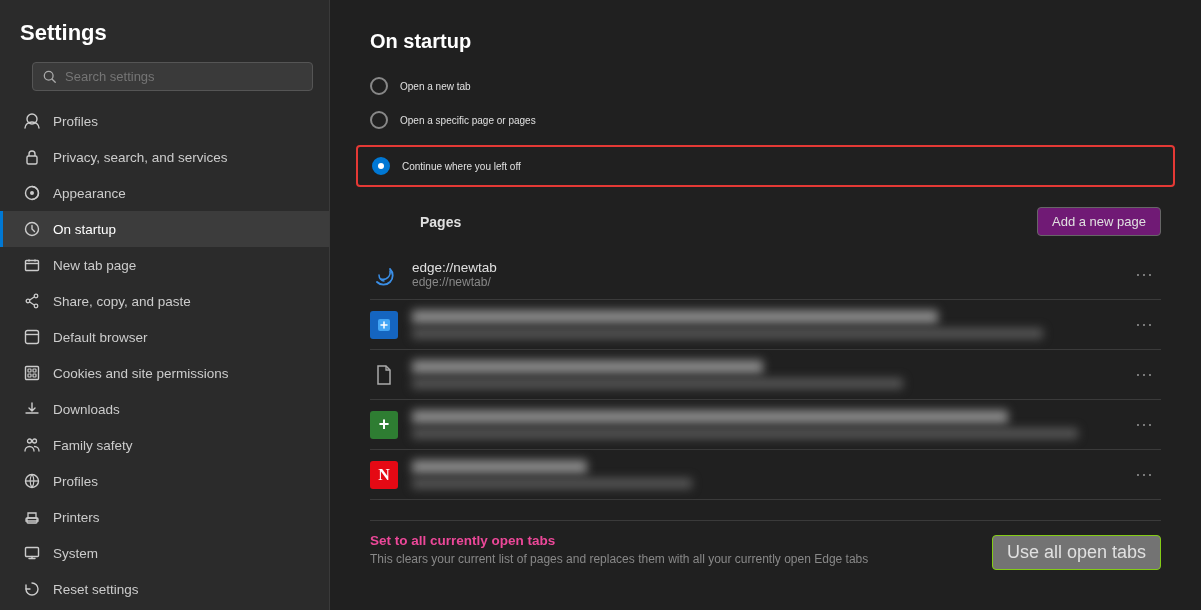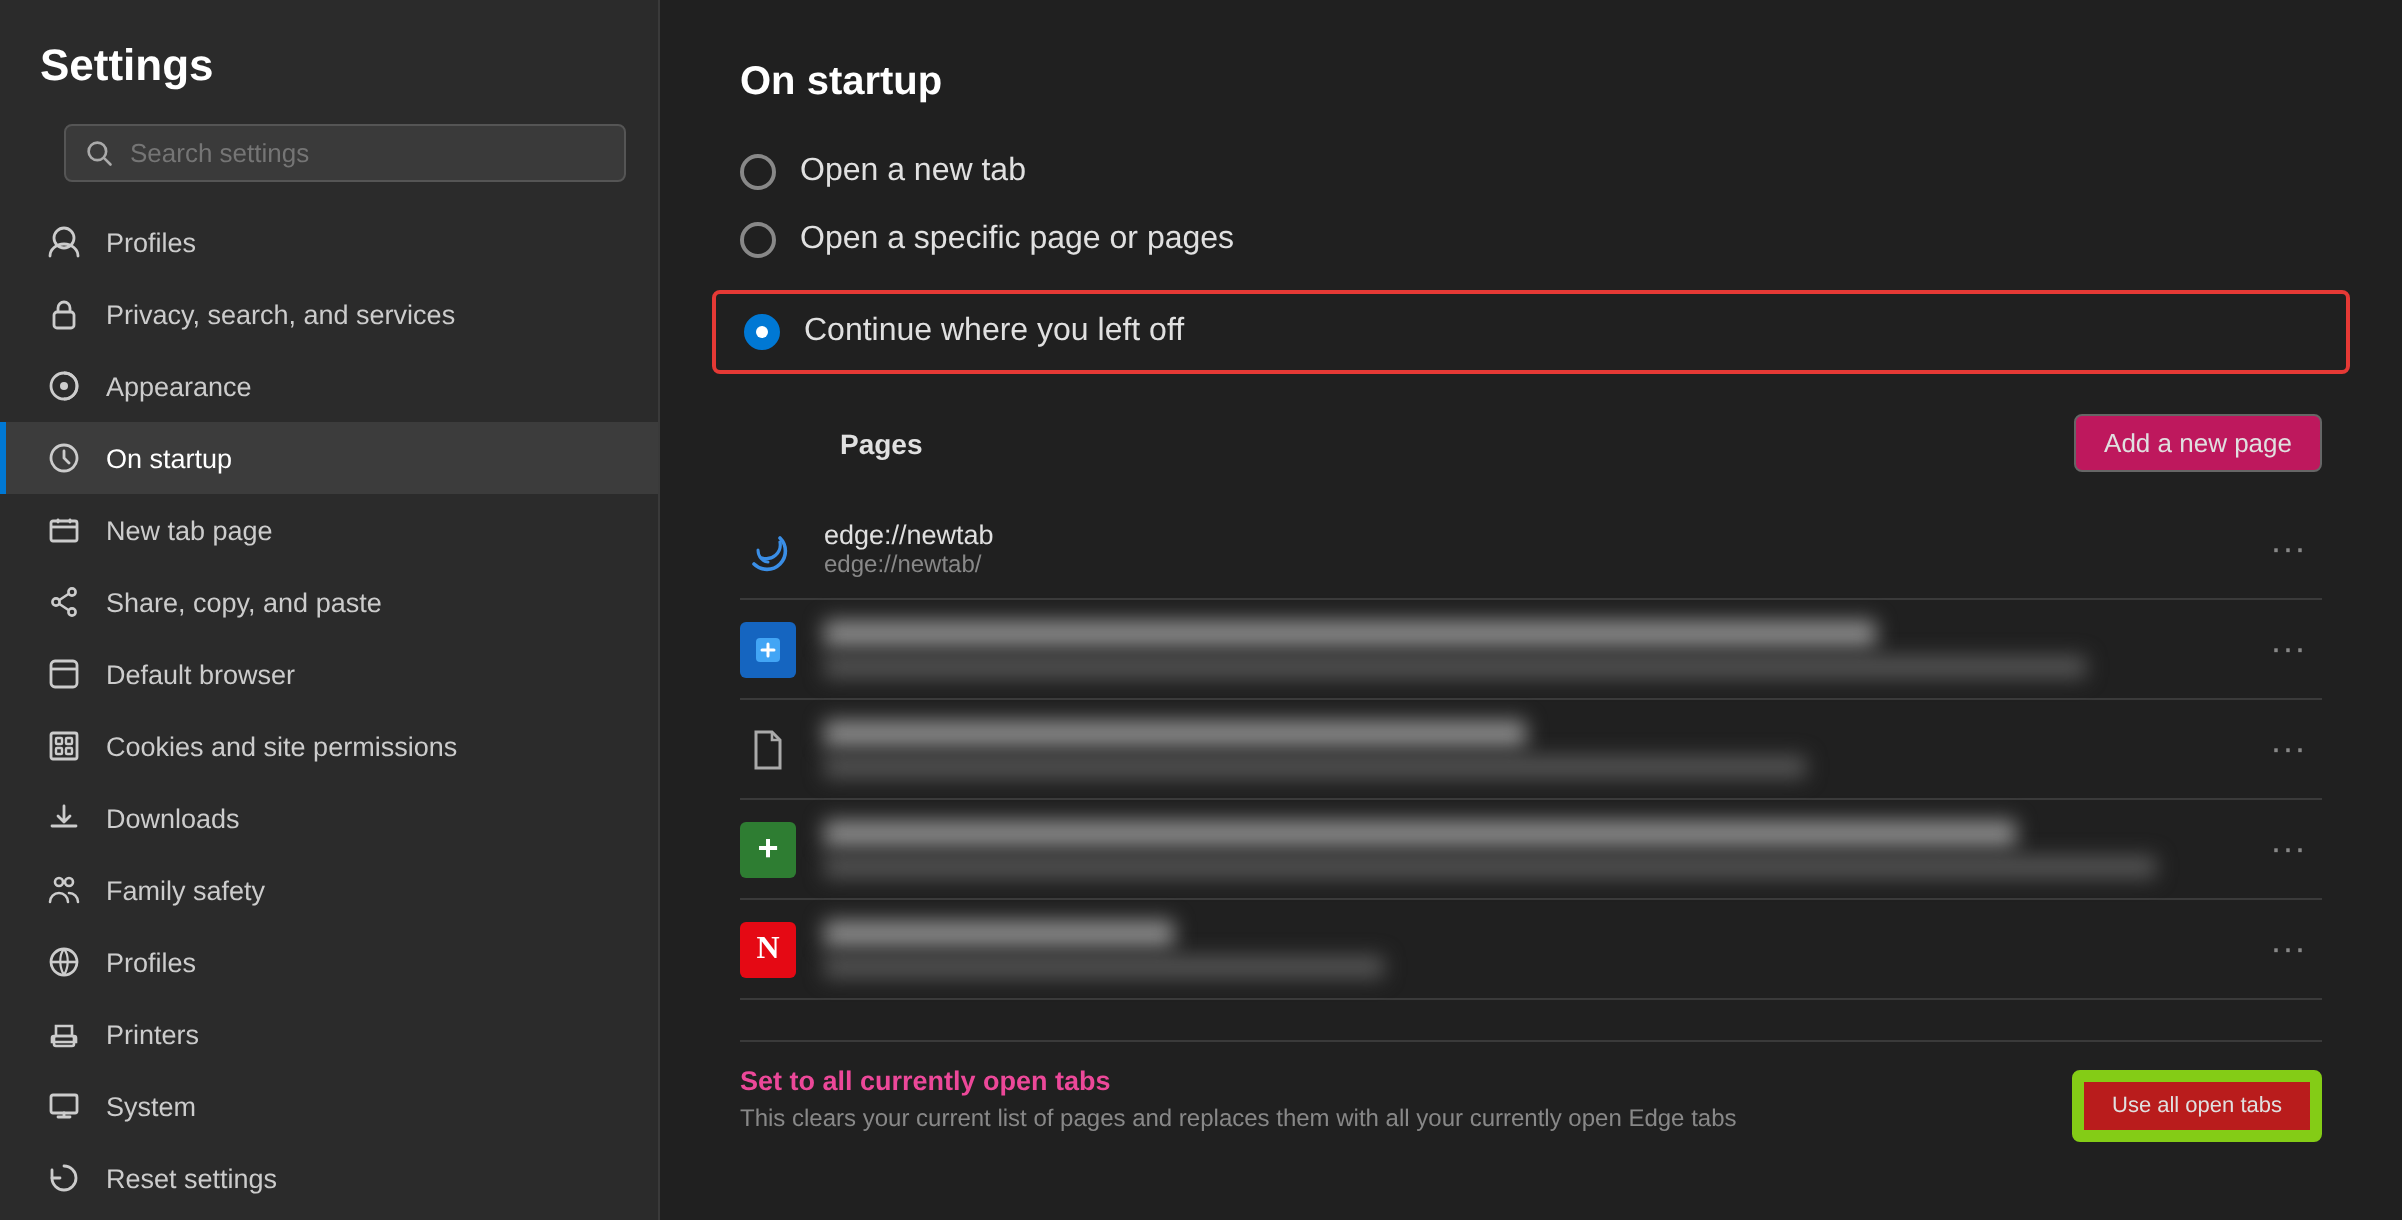--- a/index.html
+++ b/index.html
@@ -133,21 +133,21 @@
       background: #0078d4;
     }
     .radio-circle.selected::after {
       content: '';
       width: 6px;
       height: 6px;
       border-radius: 50%;
       background: #fff;
     }
     .radio-label {
-      font-size: 16px;
+      font-size: 10px;
       color: #e0e0e0;
     }
 
     
     .pages-section {
       margin-top: 10px;
     }
     .pages-header {
       display: flex;
       align-items: center;
@@ -155,21 +155,21 @@
       margin-bottom: 14px;
       gap: 39px;
     }
     .pages-label {
       font-size: 14px;
       font-weight: 600;
       color: #e0e0e0;
       margin-left: 50px;
     }
     .add-page-btn {
-      background: #be185d;
+      background: #701a75;
       border: 1px solid #666;
       color: #e0e0e0;
       padding: 6px 14px;
       border-radius: 4px;
       cursor: pointer;
       font-size: 13px;
     }
 
     .page-item {
       display: flex;
@@ -237,27 +237,27 @@
       font-size: 13.5px;
       font-weight: 600;
       color: #ec4899;
       margin-bottom: 4px;
     }
     .bottom-desc {
       font-size: 12px;
       color: #888;
     }
     .use-all-btn {
-      background: #b91c1c;
-      border: 6px solid #84cc16;
+      background: #737373;
+      border: 1px solid #84cc16;
       color: #e0e0e0;
       padding: 6px 14px;
       border-radius: 4px;
       cursor: pointer;
-      font-size: 11px;
+      font-size: 18px;
       white-space: nowrap;
       margin-left: 20px;
       margin-top: 2px;
     }
 
     
     .netflix-icon {
       background: #e50914;
       color: #fff;
       font-weight: 900;

